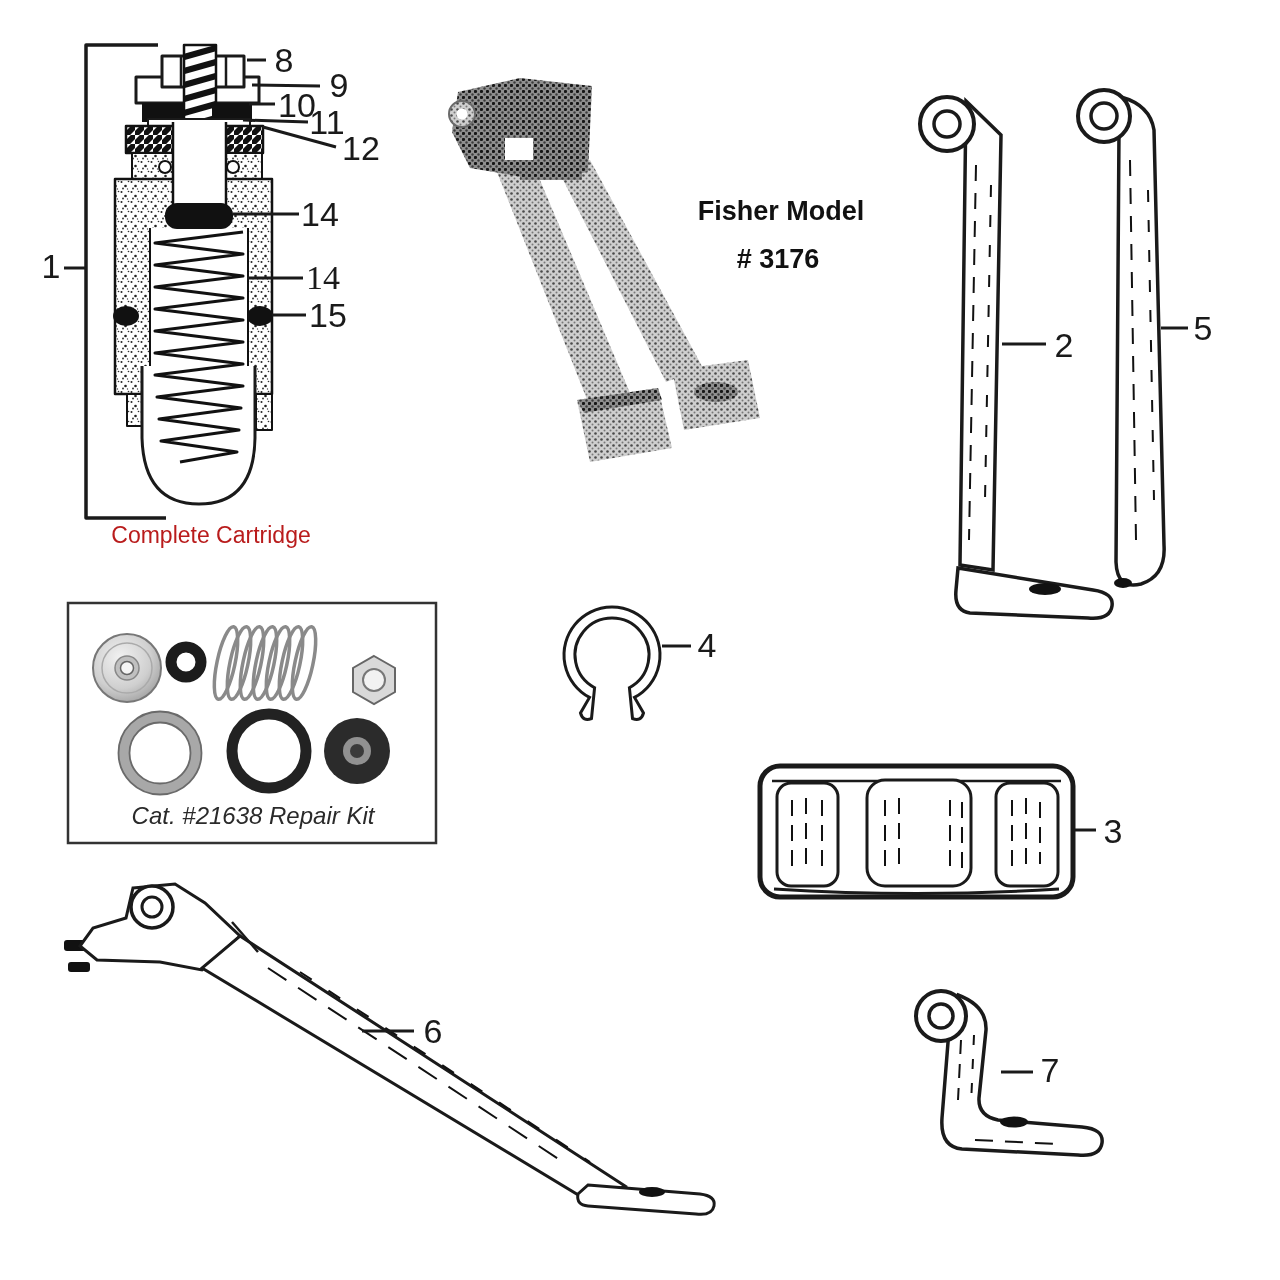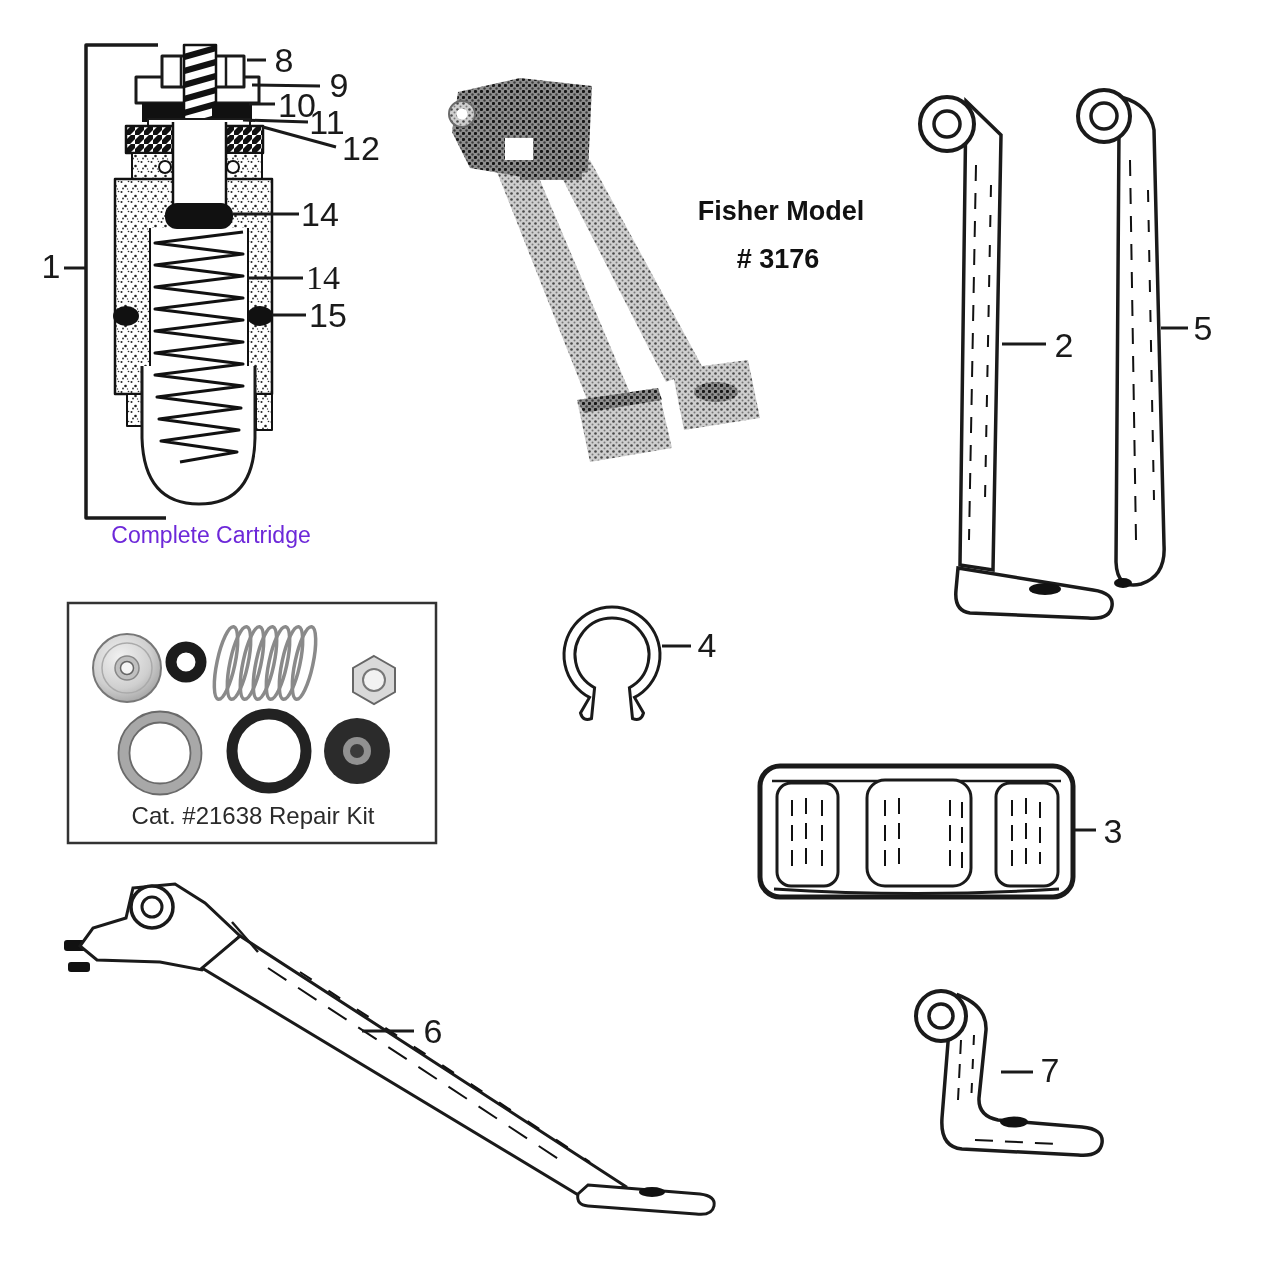--- a/index.html
+++ b/index.html
@@ -7,21 +7,21 @@
     position:relative;width:1280px;height:1280px;background:#ffffff;overflow:hidden;
     font-family:"Liberation Sans", sans-serif;color:#1a1a1a;
   }
   svg{position:absolute;left:0;top:0;}
   .lbl{
     position:absolute;transform:translate(-50%,-50%);
     font-size:34px;font-weight:400;color:#1a1a1a;white-space:nowrap;line-height:1;
   }
   .cap{
     position:absolute;transform:translate(-50%,-50%);
-    font-size:23px;color:#6d28d9;white-space:nowrap;line-height:1;
+    font-size:23px;color:#b91c1c;white-space:nowrap;line-height:1;
   }
   .capkit{
     position:absolute;transform:translate(-50%,-50%);
     font-size:24px;color:#2a2a2a;white-space:nowrap;line-height:1;
   }
   .model{
     position:absolute;transform:translate(-50%,-50%);
     font-size:27px;font-weight:700;color:#111;white-space:nowrap;line-height:1;
   }
 </style>
@@ -288,15 +288,15 @@
 <div class="lbl" style="left:1203px;top:328px;">5</div>
 <div class="lbl" style="left:707px;top:645px;">4</div>
 <div class="lbl" style="left:1113px;top:831px;">3</div>
 <div class="lbl" style="left:433px;top:1031px;">6</div>
 <div class="lbl" style="left:1050px;top:1070px;">7</div>
 
 <div class="model" style="left:781px;top:211px;">Fisher Model</div>
 <div class="model" style="left:778px;top:243px;margin-top:16px;"># 3176</div>
 
 <div class="cap" style="left:211px;top:535px;">Complete Cartridge</div>
-<div class="capkit" style="left:253px;top:816px;">Cat. #21638 Repair Kit</div>
+<div class="capkit" style="left:253px;top:816px;font-style:italic;">Cat. #21638 Repair Kit</div>
 
 </div>
 
 </body></html>

